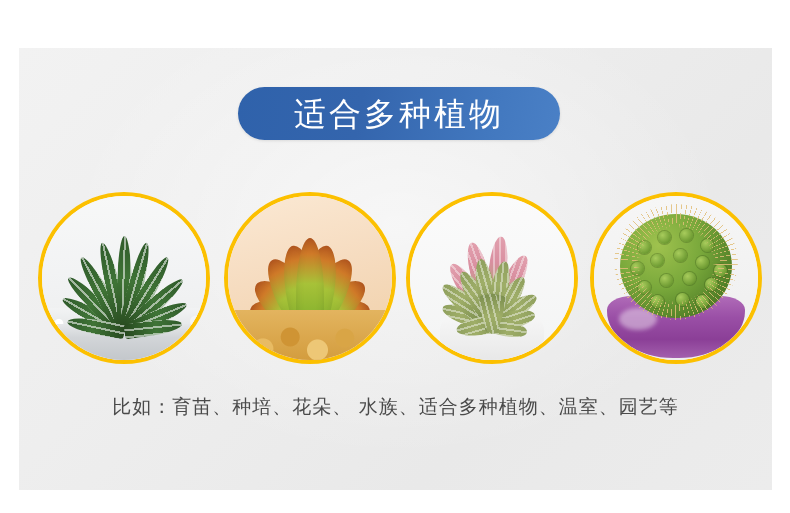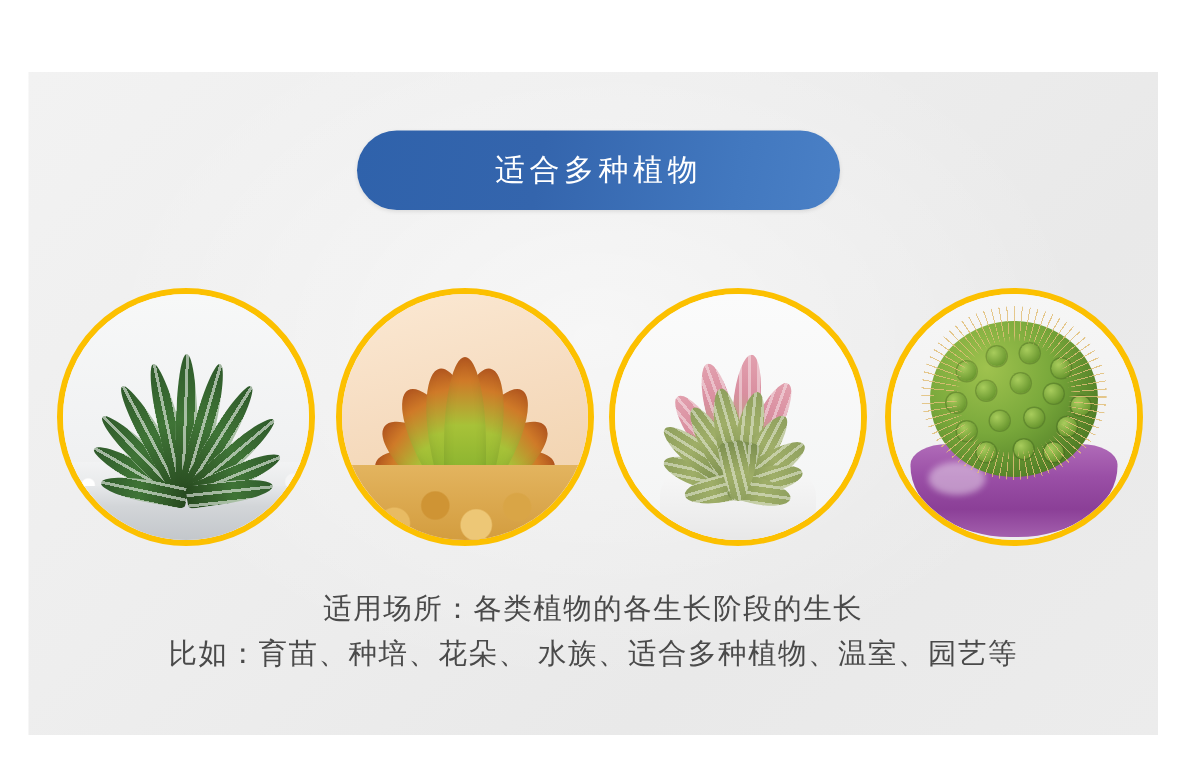--- a/index.html
+++ b/index.html
@@ -46,21 +46,21 @@
     border-radius: 27px;
     background: linear-gradient(100deg, #2f62ab 0%, #3465ad 38%, #4278bf 78%, #4a80c6 100%);
     display: flex;
     align-items: center;
     justify-content: center;
     box-shadow: 0 1px 3px rgba(0,0,0,0.10);
     z-index: 4;
   }
   .banner-text {
     color: #ffffff;
-    font-size: 20px;
+    font-size: 32px;
     letter-spacing: 3px;
     line-height: 1;
     white-space: nowrap;
     font-weight: 400;
   }
 
   
   .circles {
     position: absolute;
     left: 19px;
@@ -310,17 +310,16 @@
           <div class="tub" style="left:50%;top:76%"></div>
           <div class="tub" style="left:68%;top:78%"></div>
         </div>
         <div class="spines"></div>
       </div>
     </div>
 
   </div>
 
   <div class="caption">
-    <div class="caption-line">适用场所：各类植物的各生长阶段的生长</div>
     <div class="caption-line">比如：育苗、种培、花朵、 水族、适合多种植物、温室、园艺等</div>
   </div>
 
 </div>
 
 </body></html>

